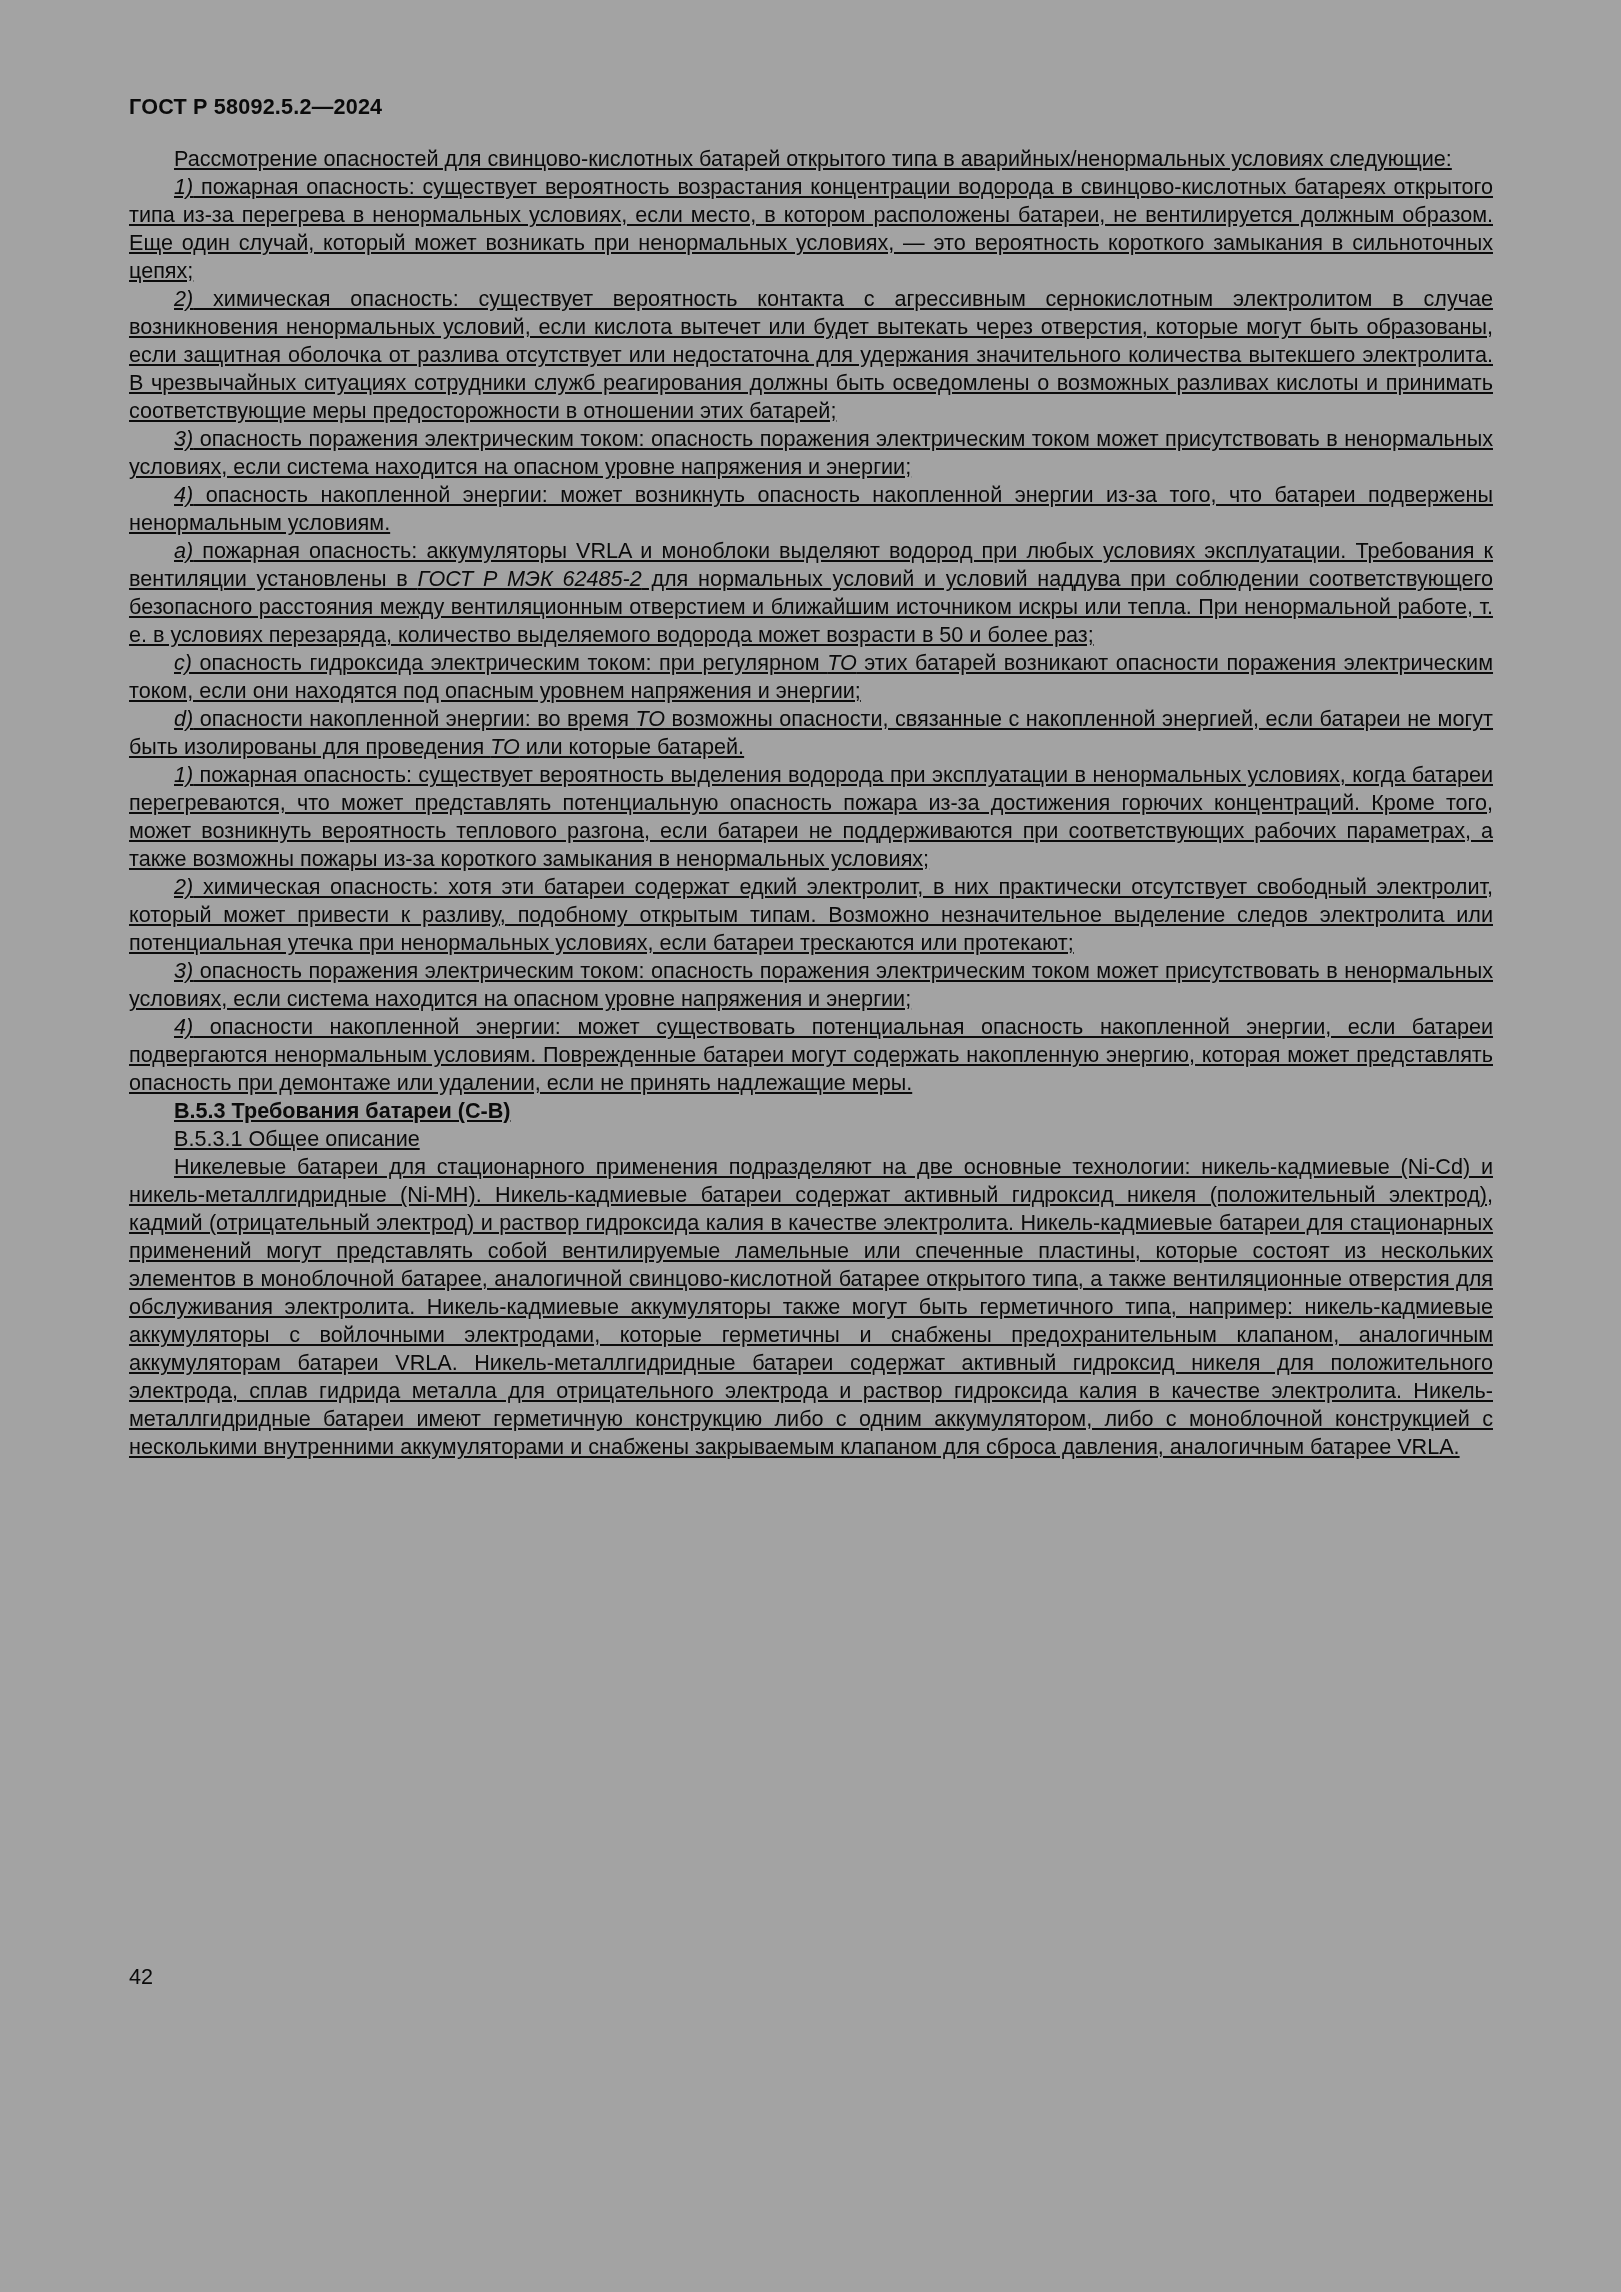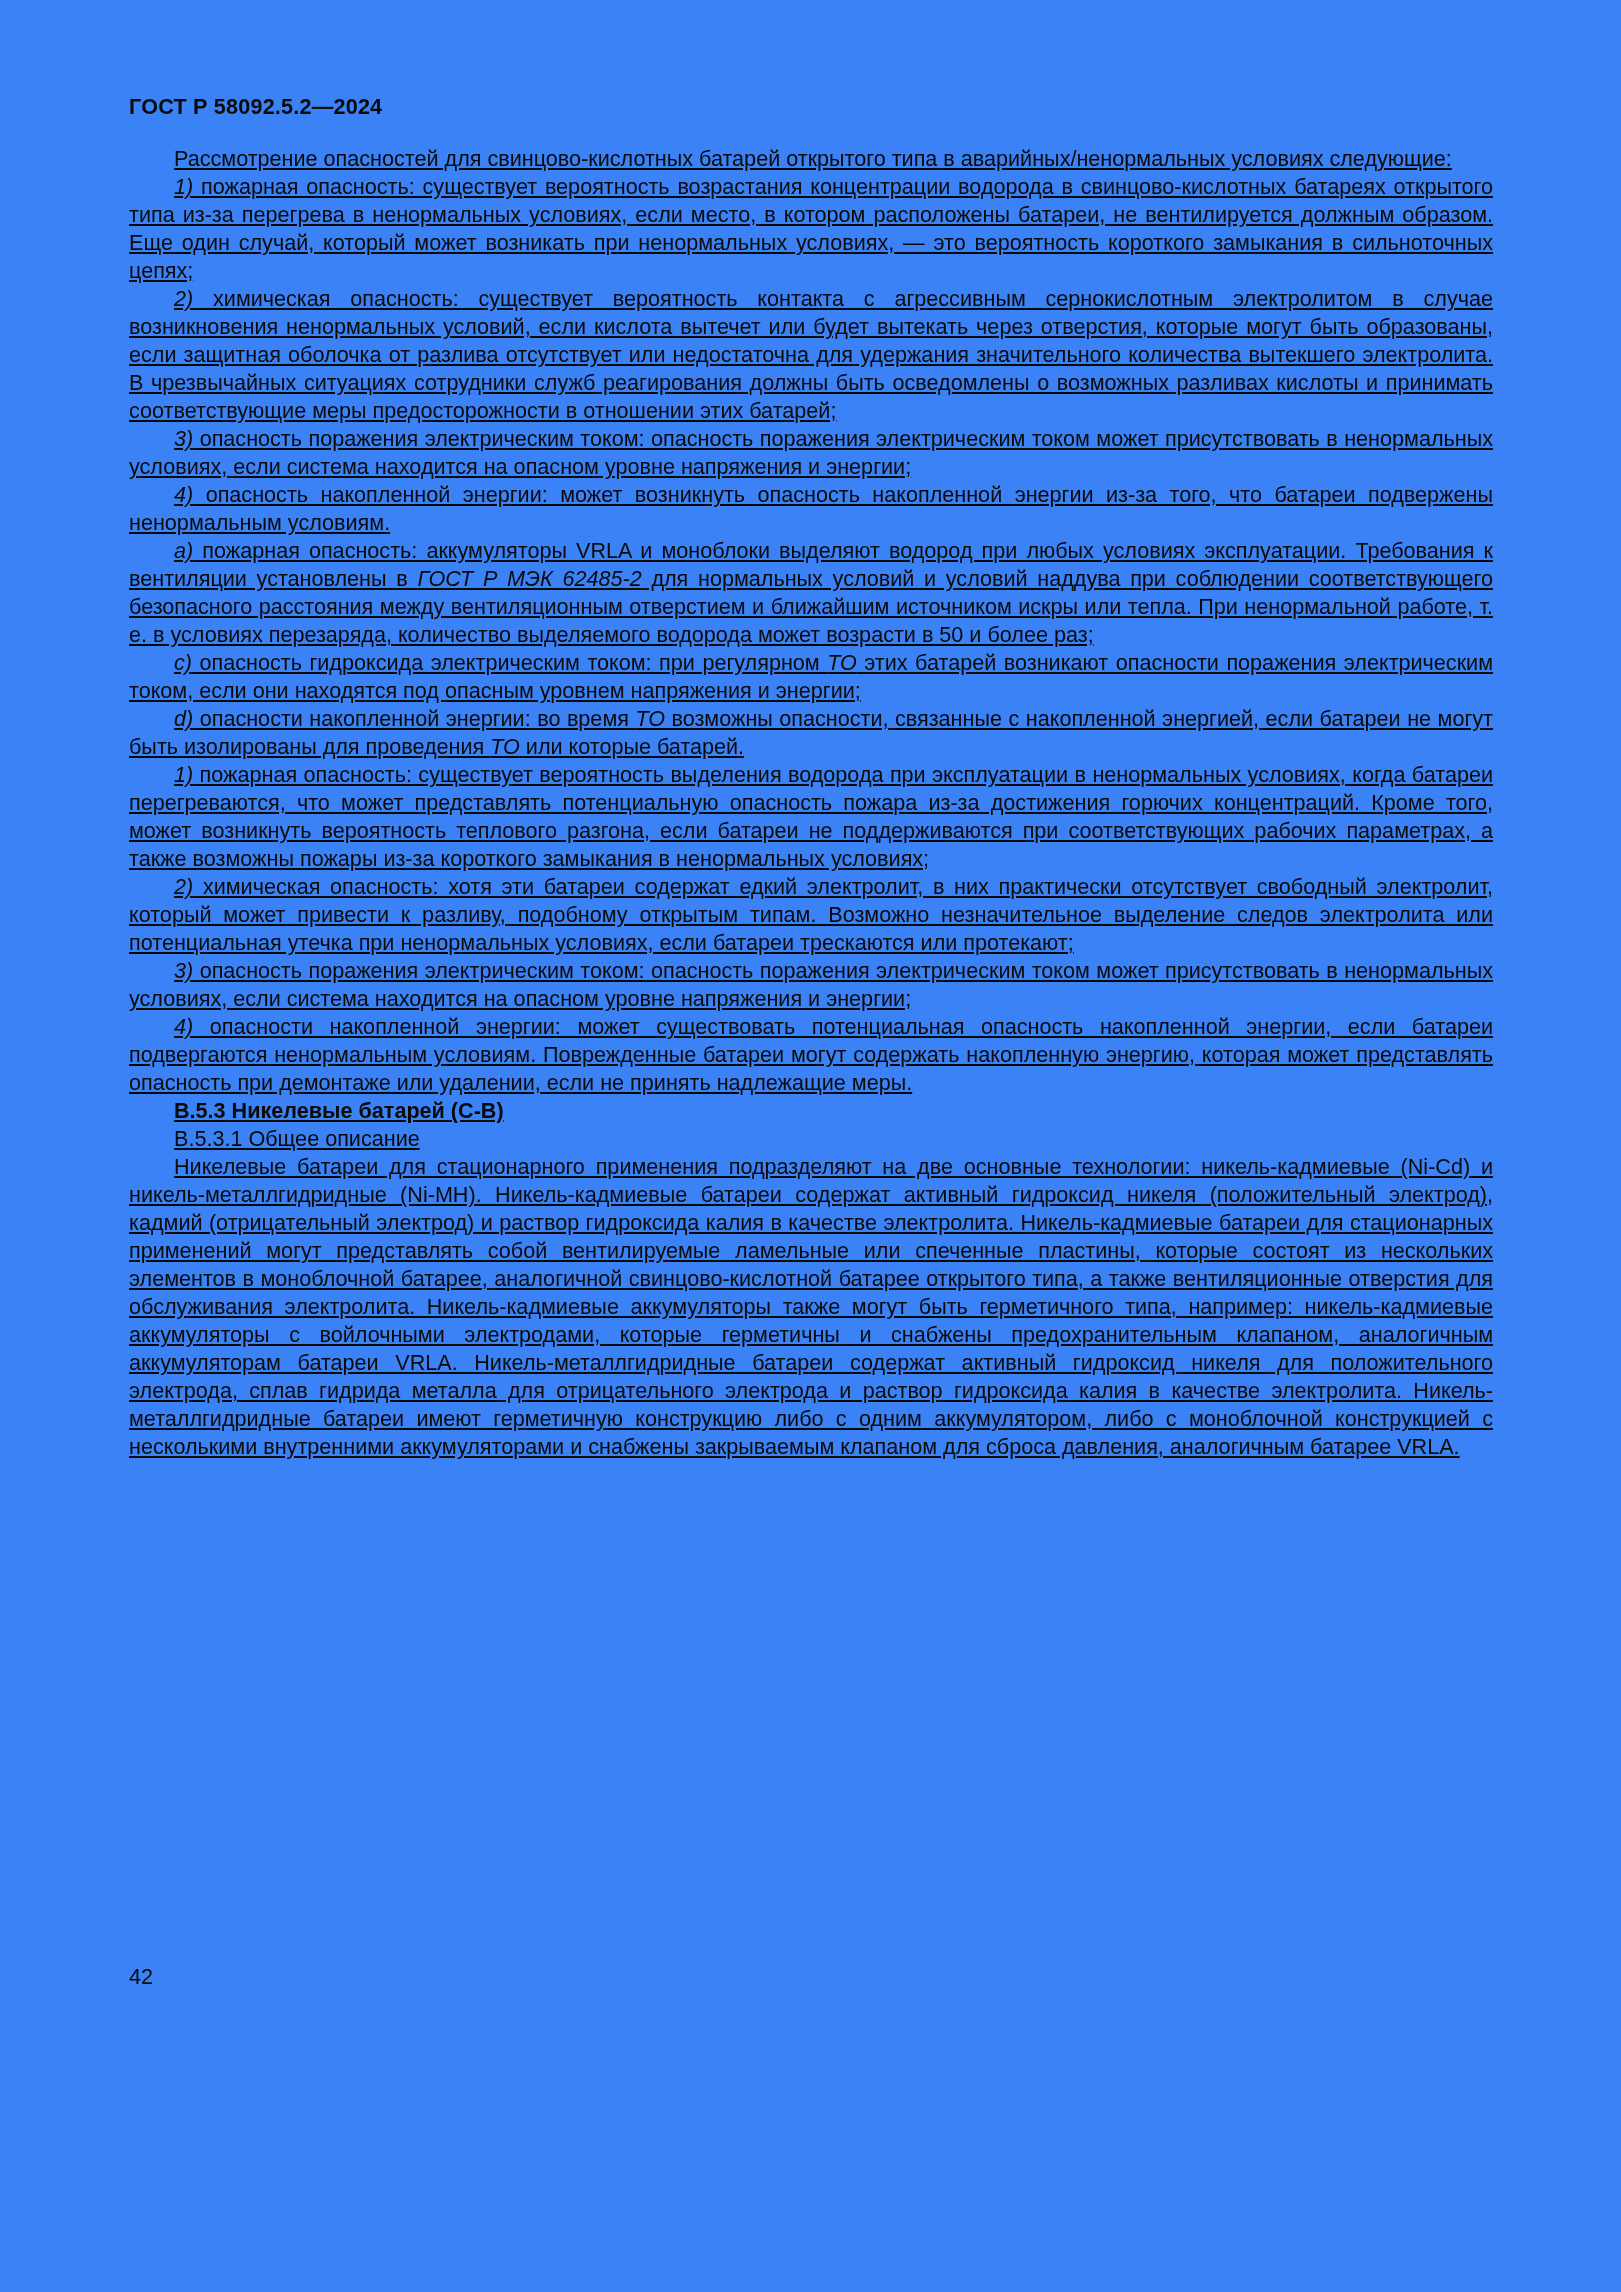--- a/index.html
+++ b/index.html
@@ -4,21 +4,21 @@
 <style>
   html, body {
     margin: 0;
     padding: 0;
     background: #ffffff;
   }
   .page {
     position: relative;
     width: 1621px;
     height: 2293px;
-    background: #3b82f6;
+    background: #a3a3a3;
     font-family: "Liberation Sans", sans-serif;
     color: #0b0b0b;
     overflow: hidden;
     box-sizing: border-box;
   }
   .doc-header {
     position: absolute;
     top: 94px;
     left: 129px;
     font-size: 21.6px;
@@ -67,21 +67,21 @@
       <p class="para"><span class="it">2)</span><span> химическая опасность: существует вероятность контакта с агрессивным сернокислотным электролитом в случае возникновения ненормальных условий, если кислота вытечет или будет вытекать через отверстия, которые могут быть образованы, если защитная оболочка от разлива отсутствует или недостаточна для удержания значительного количества вытекшего электролита. В чрезвычайных ситуациях сотрудники служб реагирования должны быть осведомлены о возможных разливах кислоты и принимать соответствующие меры предосторожности в отношении этих батарей;</span></p>
       <p class="para"><span class="it">3)</span><span> опасность поражения электрическим током: опасность поражения электрическим током может присутствовать в ненормальных условиях, если система находится на опасном уровне напряжения и энергии;</span></p>
       <p class="para"><span class="it">4)</span><span> опасность накопленной энергии: может возникнуть опасность накопленной энергии из-за того, что батареи подвержены ненормальным условиям.</span></p>
       <p class="para"><span class="it">a)</span><span> пожарная опасность: аккумуляторы VRLA и моноблоки выделяют водород при любых условиях эксплуатации. Требования к вентиляции установлены в </span><span class="it">ГОСТ Р МЭК 62485-2</span><span> для нормальных условий и условий наддува при соблюдении соответствующего безопасного расстояния между вентиляционным отверстием и ближайшим источником искры или тепла. При ненормальной работе, т. е. в условиях перезаряда, количество выделяемого водорода может возрасти в 50 и более раз;</span></p>
       <p class="para"><span class="it">c)</span><span> опасность гидроксида электрическим током: при регулярном </span><span class="it">ТО</span><span> этих батарей возникают опасности поражения электрическим током, если они находятся под опасным уровнем напряжения и энергии;</span></p>
       <p class="para"><span class="it">d)</span><span> опасности накопленной энергии: во время </span><span class="it">ТО</span><span> возможны опасности, связанные с накопленной энергией, если батареи не могут быть изолированы для проведения </span><span class="it">ТО</span><span> или которые батарей.</span></p>
       <p class="para"><span class="it">1)</span><span> пожарная опасность: существует вероятность выделения водорода при эксплуатации в ненормальных условиях, когда батареи перегреваются, что может представлять потенциальную опасность пожара из-за достижения горючих концентраций. Кроме того, может возникнуть вероятность теплового разгона, если батареи не поддерживаются при соответствующих рабочих параметрах, а также возможны пожары из-за короткого замыкания в ненормальных условиях;</span></p>
       <p class="para"><span class="it">2)</span><span> химическая опасность: хотя эти батареи содержат едкий электролит, в них практически отсутствует свободный электролит, который может привести к разливу, подобному открытым типам. Возможно незначительное выделение следов электролита или потенциальная утечка при ненормальных условиях, если батареи трескаются или протекают;</span></p>
       <p class="para"><span class="it">3)</span><span> опасность поражения электрическим током: опасность поражения электрическим током может присутствовать в ненормальных условиях, если система находится на опасном уровне напряжения и энергии;</span></p>
       <p class="para"><span class="it">4)</span><span> опасности накопленной энергии: может существовать потенциальная опасность накопленной энергии, если батареи подвергаются ненормальным условиям. Поврежденные батареи могут содержать накопленную энергию, которая может представлять опасность при демонтаже или удалении, если не принять надлежащие меры.</span></p>
-      <p class="para bold"><span>В.5.3 Никелевые батарей (С-В)</span></p>
+      <p class="para bold"><span>В.5.3 Требования батареи (С-В)</span></p>
       <p class="para"><span>В.5.3.1 Общее описание</span></p>
       <p class="para"><span>Никелевые батареи для стационарного применения подразделяют на две основные технологии: никель-кадмиевые (Ni-Cd) и никель-металлгидридные (Ni-MH). Никель-кадмиевые батареи содержат активный гидроксид никеля (положительный электрод), кадмий (отрицательный электрод) и раствор гидроксида калия в качестве электролита. Никель-кадмиевые батареи для стационарных применений могут представлять собой вентилируемые ламельные или спеченные пластины, которые состоят из нескольких элементов в моноблочной батарее, аналогичной свинцово-кислотной батарее открытого типа, а также вентиляционные отверстия для обслуживания электролита. Никель-кадмиевые аккумуляторы также могут быть герметичного типа, например: никель-кадмиевые аккумуляторы с войлочными электродами, которые герметичны и снабжены предохранительным клапаном, аналогичным аккумуляторам батареи VRLA. Никель-металлгидридные батареи содержат активный гидроксид никеля для положительного электрода, сплав гидрида металла для отрицательного электрода и раствор гидроксида калия в качестве электролита. Никель-металлгидридные батареи имеют герметичную конструкцию либо с одним аккумулятором, либо с моноблочной конструкцией с несколькими внутренними аккумуляторами и снабжены закрываемым клапаном для сброса давления, аналогичным батарее VRLA.</span></p>
     </div>
 
   <div class="page-footer">
     <span>42</span>
   </div>
 </div>
 
 

